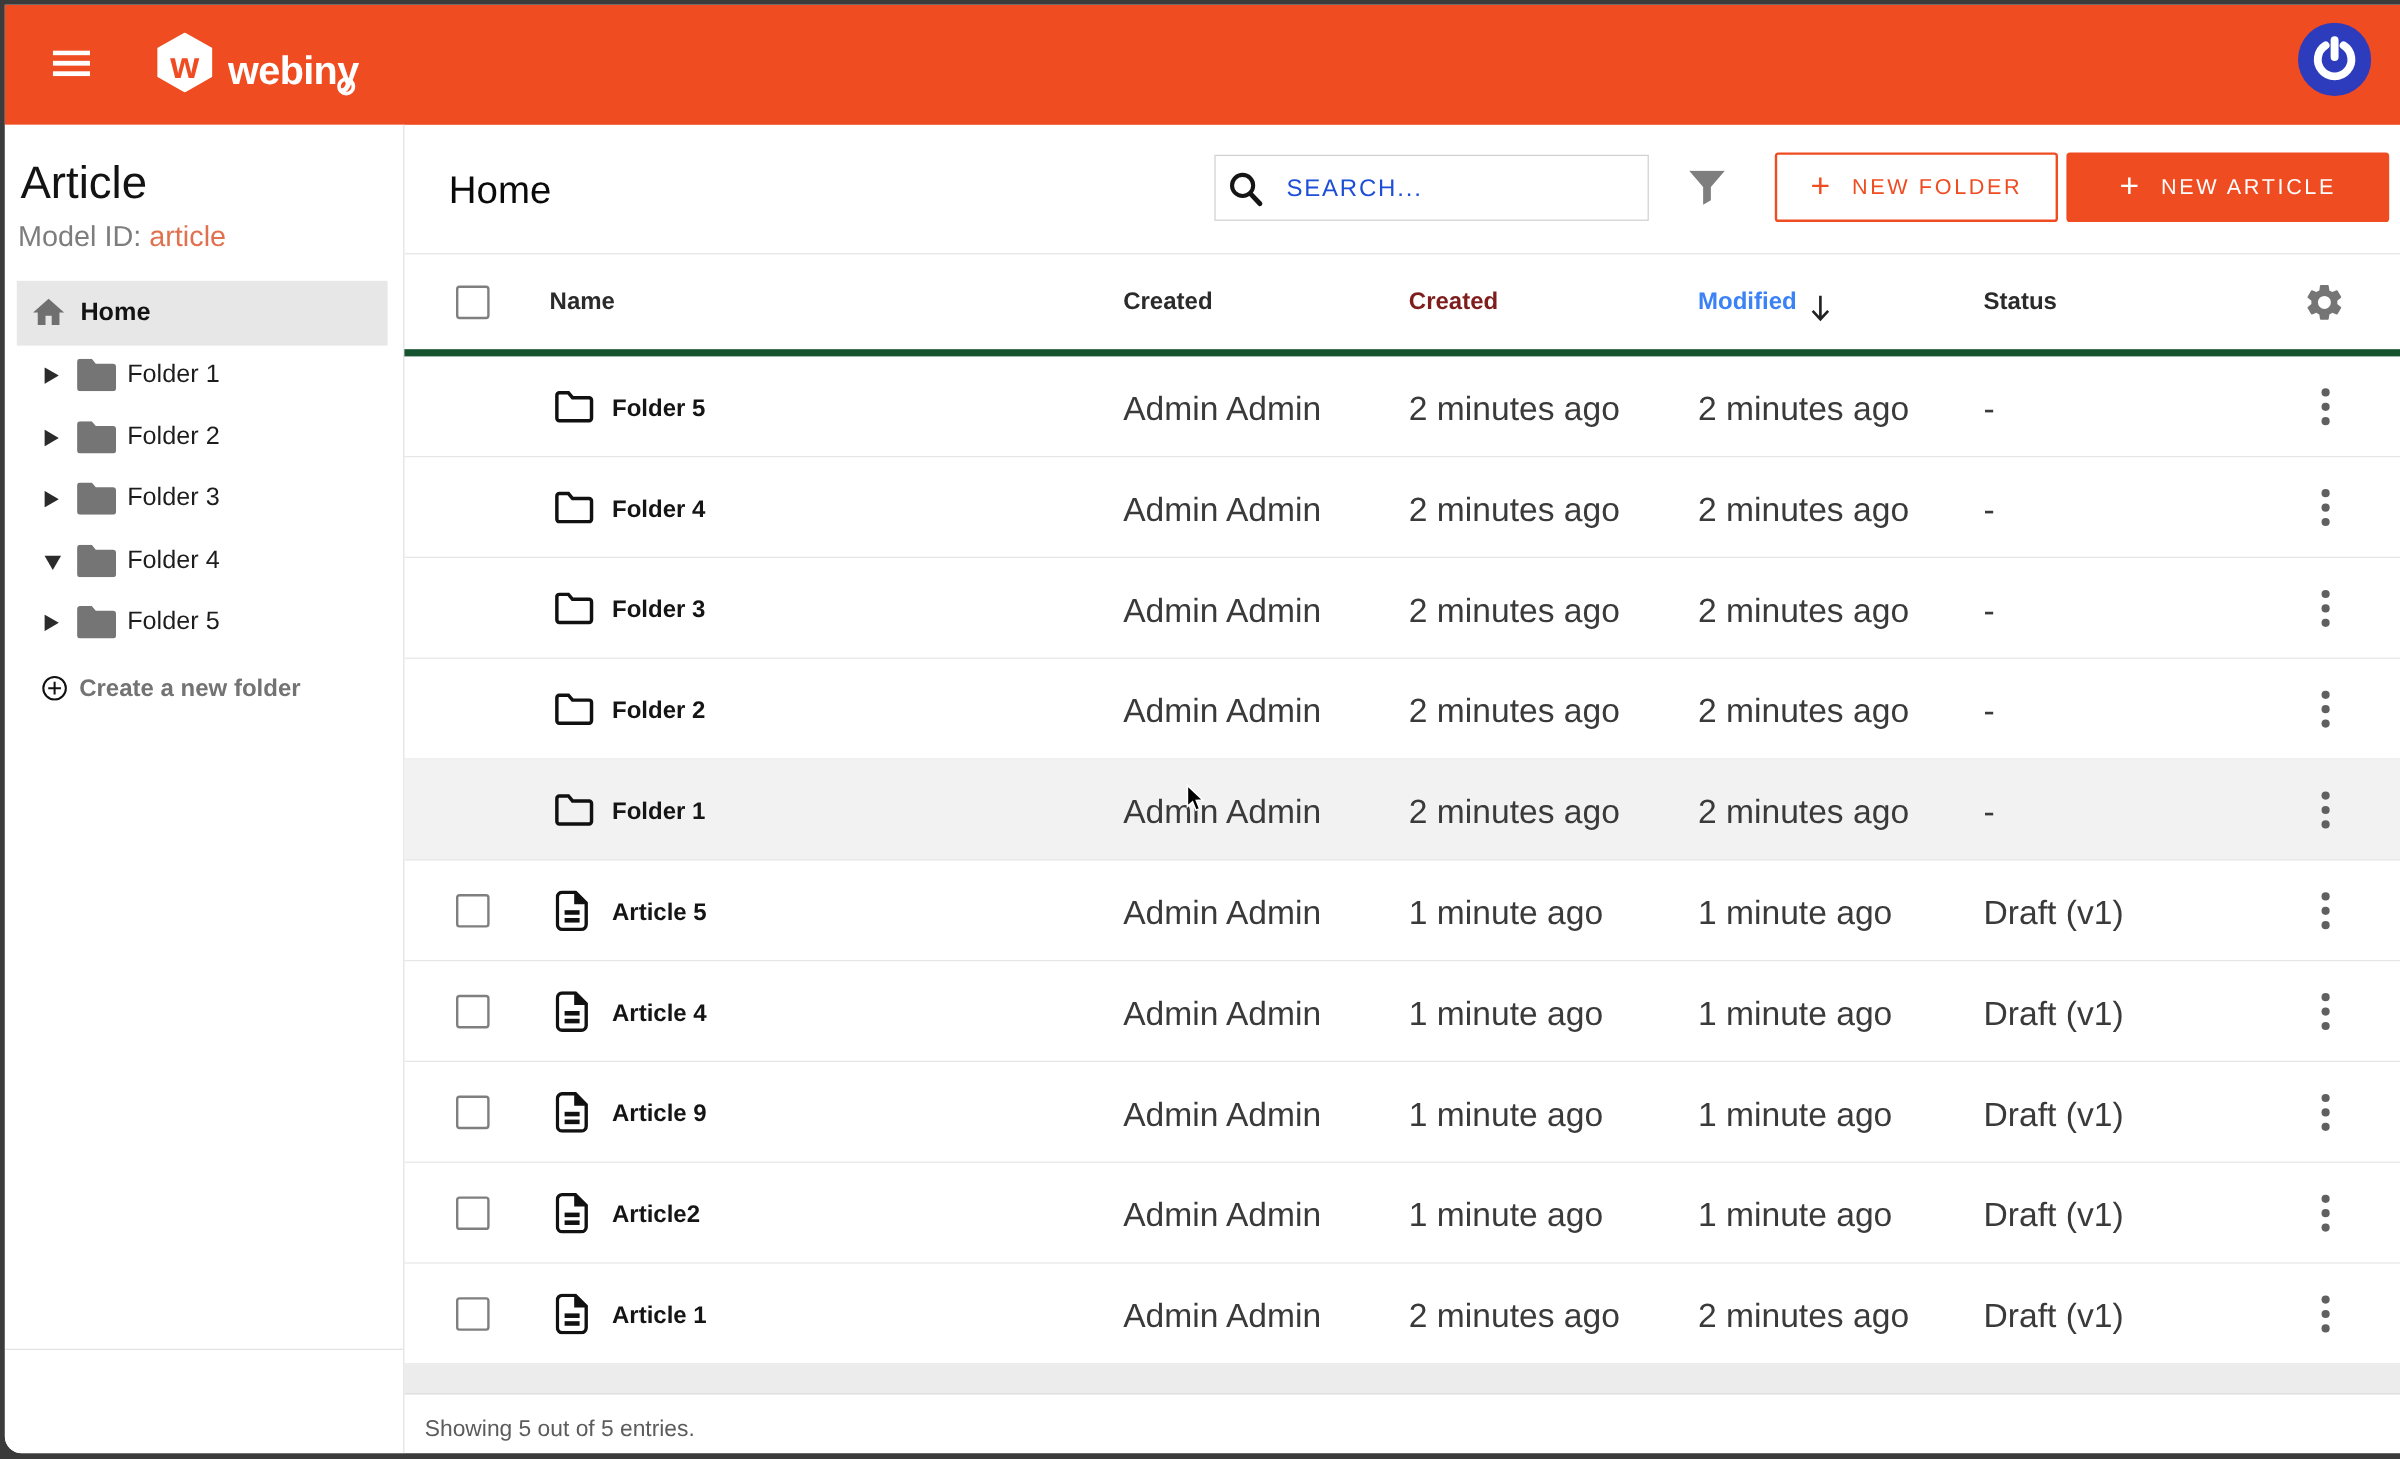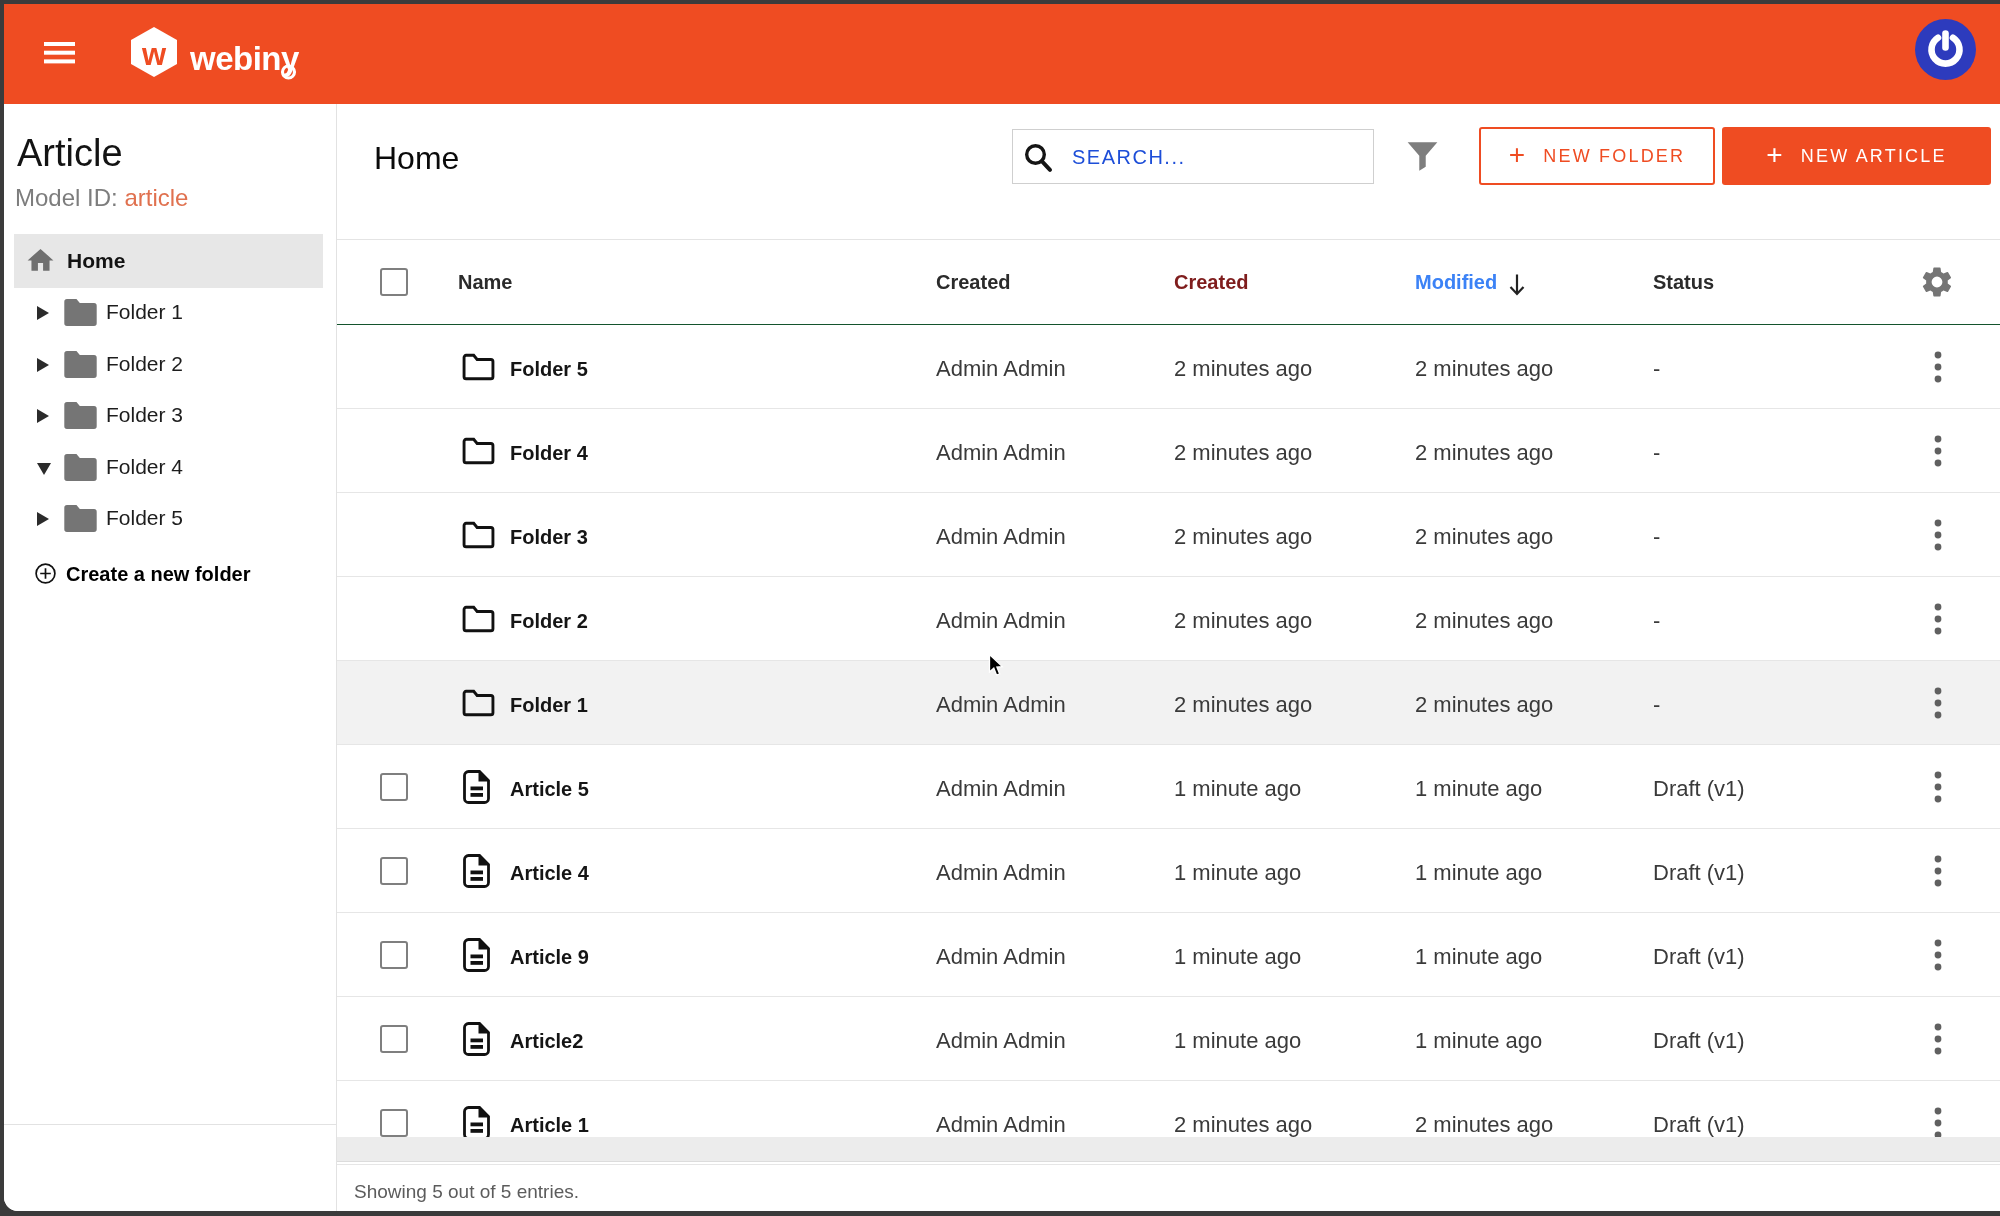--- a/index.html
+++ b/index.html
@@ -16,40 +16,40 @@
 .sb-model b { color:#e0714f; font-weight:normal; }
 .nav-home { position:absolute; left:10px; top:130px; width:309px; height:54px; background:#e7e7e7; }
 .nav-home svg { position:absolute; left:10px; top:11px; }
 .nav-home span { position:absolute; left:53px; top:15px; font-size:21px; font-weight:bold; color:#131313; }
 .tree-row { position:absolute; left:0; width:100%; height:52px; }
 .tree-row .tri { position:absolute; left:33px; top:20px; }
 .tree-row .fold { position:absolute; left:60px; top:13px; }
 .tree-row .lbl { position:absolute; left:102px; top:14px; font-size:21px; color:#1d1d1d; }
 .createnew { position:absolute; left:0; top:445px; width:100%; height:52px; }
 .createnew svg { position:absolute; left:31px; top:14px; }
-.createnew span { position:absolute; left:62px; top:14px; font-size:20px; font-weight:bold; color:#000000; }
+.createnew span { position:absolute; left:62px; top:14px; font-size:20px; font-weight:bold; color:#737373; }
 .trash-div { position:absolute; left:0; top:1020px; width:100%; border-top:1px solid #e2e2e2; }
 .trash-row { position:absolute; left:0; top:1040px; width:100%; height:60px; }
 .trash-row svg { position:absolute; left:39px; top:9px; }
 .trash-row span { position:absolute; left:74px; top:12px; font-size:21px; font-weight:bold; color:#131313; }
 .main { position:absolute; left:333px; top:100px; right:0; bottom:0; }
 .m-title { position:absolute; left:37px; top:36px; font-size:32px; font-weight:normal; color:#0a0a0a; }
 .search { position:absolute; left:675px; top:25px; width:362px; height:55px; border:1px solid #cfcfcf; background:#fff; }
 .search svg { position:absolute; left:11px; top:13px; }
 .search span { position:absolute; left:59px; top:16px; font-size:20px; color:#1d4ed8; letter-spacing:1.5px; }
 .funnel { position:absolute; left:1070px; top:38px; }
 .btn-folder { position:absolute; left:1142px; top:23px; width:236px; height:58px; border:2px solid #ef4c22; border-radius:3px; background:#fff; color:#ef4c22; }
 .btn-article { position:absolute; left:1385px; top:23px; width:269px; height:58px; border-radius:3px; background:#ef4c22; color:#fff; }
 .btn-inner { position:absolute; left:0; top:0; width:100%; height:100%; display:flex; align-items:center; justify-content:center; font-size:18px; letter-spacing:2.2px; }
 .btn-inner .plus { font-size:28px; font-weight:normal; margin-right:16px; margin-top:-3px; }
 .tbl { position:absolute; left:0; top:107px; right:0; }
-.thead { position:relative; height:86px; border-top:1px solid #e4e4e4; border-bottom:1px solid #14532d;margin-top:28px; }
+.thead { position:relative; height:86px; border-top:1px solid #e4e4e4; border-bottom:6px solid #14532d; }
 .trow { position:relative; height:84px; border-bottom:1px solid #e6e6e6; }
 .trow.hl { background:#f2f2f2; }
-.cell { position:absolute; top:calc(50% + 2px); transform:translateY(-50%); font-size:22px; color:#3a3a3a; }
+.cell { position:absolute; top:calc(50% + 2px); transform:translateY(-50%); font-size:28px; color:#3a3a3a; }
 .cb { position:absolute; left:43px; top:50%; transform:translateY(-50%); width:28px; height:28px; border:2px solid #7f7f7f; border-radius:3px; background:#fff; }
 .thead .cell { top:50%; } .hname { left:121px; font-size:20px; font-weight:bold; color:#2b2b2b; }
 .hauthor { left:599px; font-size:20px; font-weight:bold; color:#2b2b2b; }
 .hcreated { left:837px; font-size:20px; font-weight:bold; color:#7f1d1d; }
 .hmodified { left:1078px; font-size:20px; font-weight:bold; color:#3b82f6; }
 .hstatus { left:1316px; font-size:20px; font-weight:bold; color:#2b2b2b; }
 .icn { position:absolute; left:125px; top:50%; transform:translateY(-50%); }
 .cname { left:173px; font-size:20px; font-weight:bold; color:#151515; }
 .cauthor { left:599px; }
 .ccreated { left:837px; }

